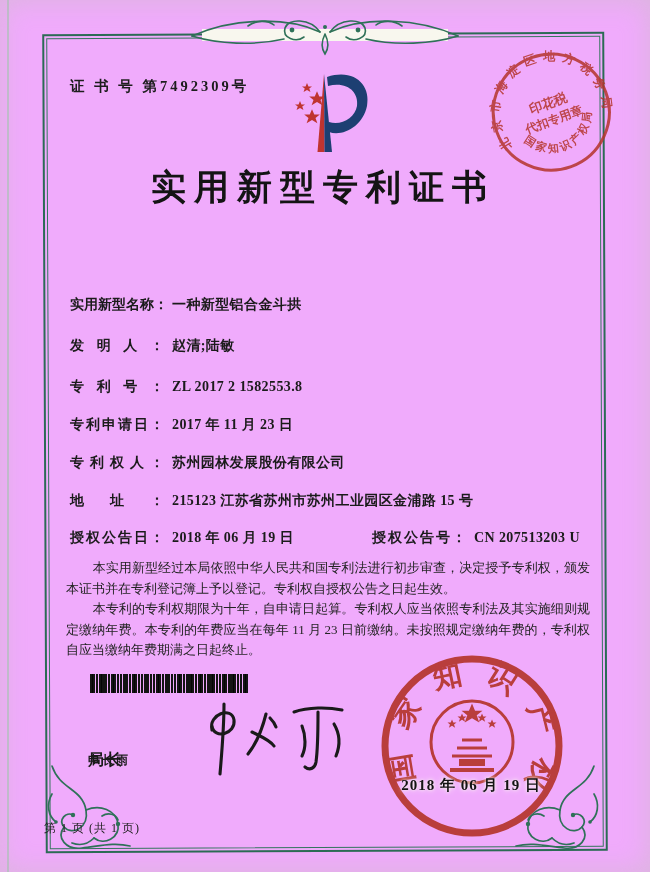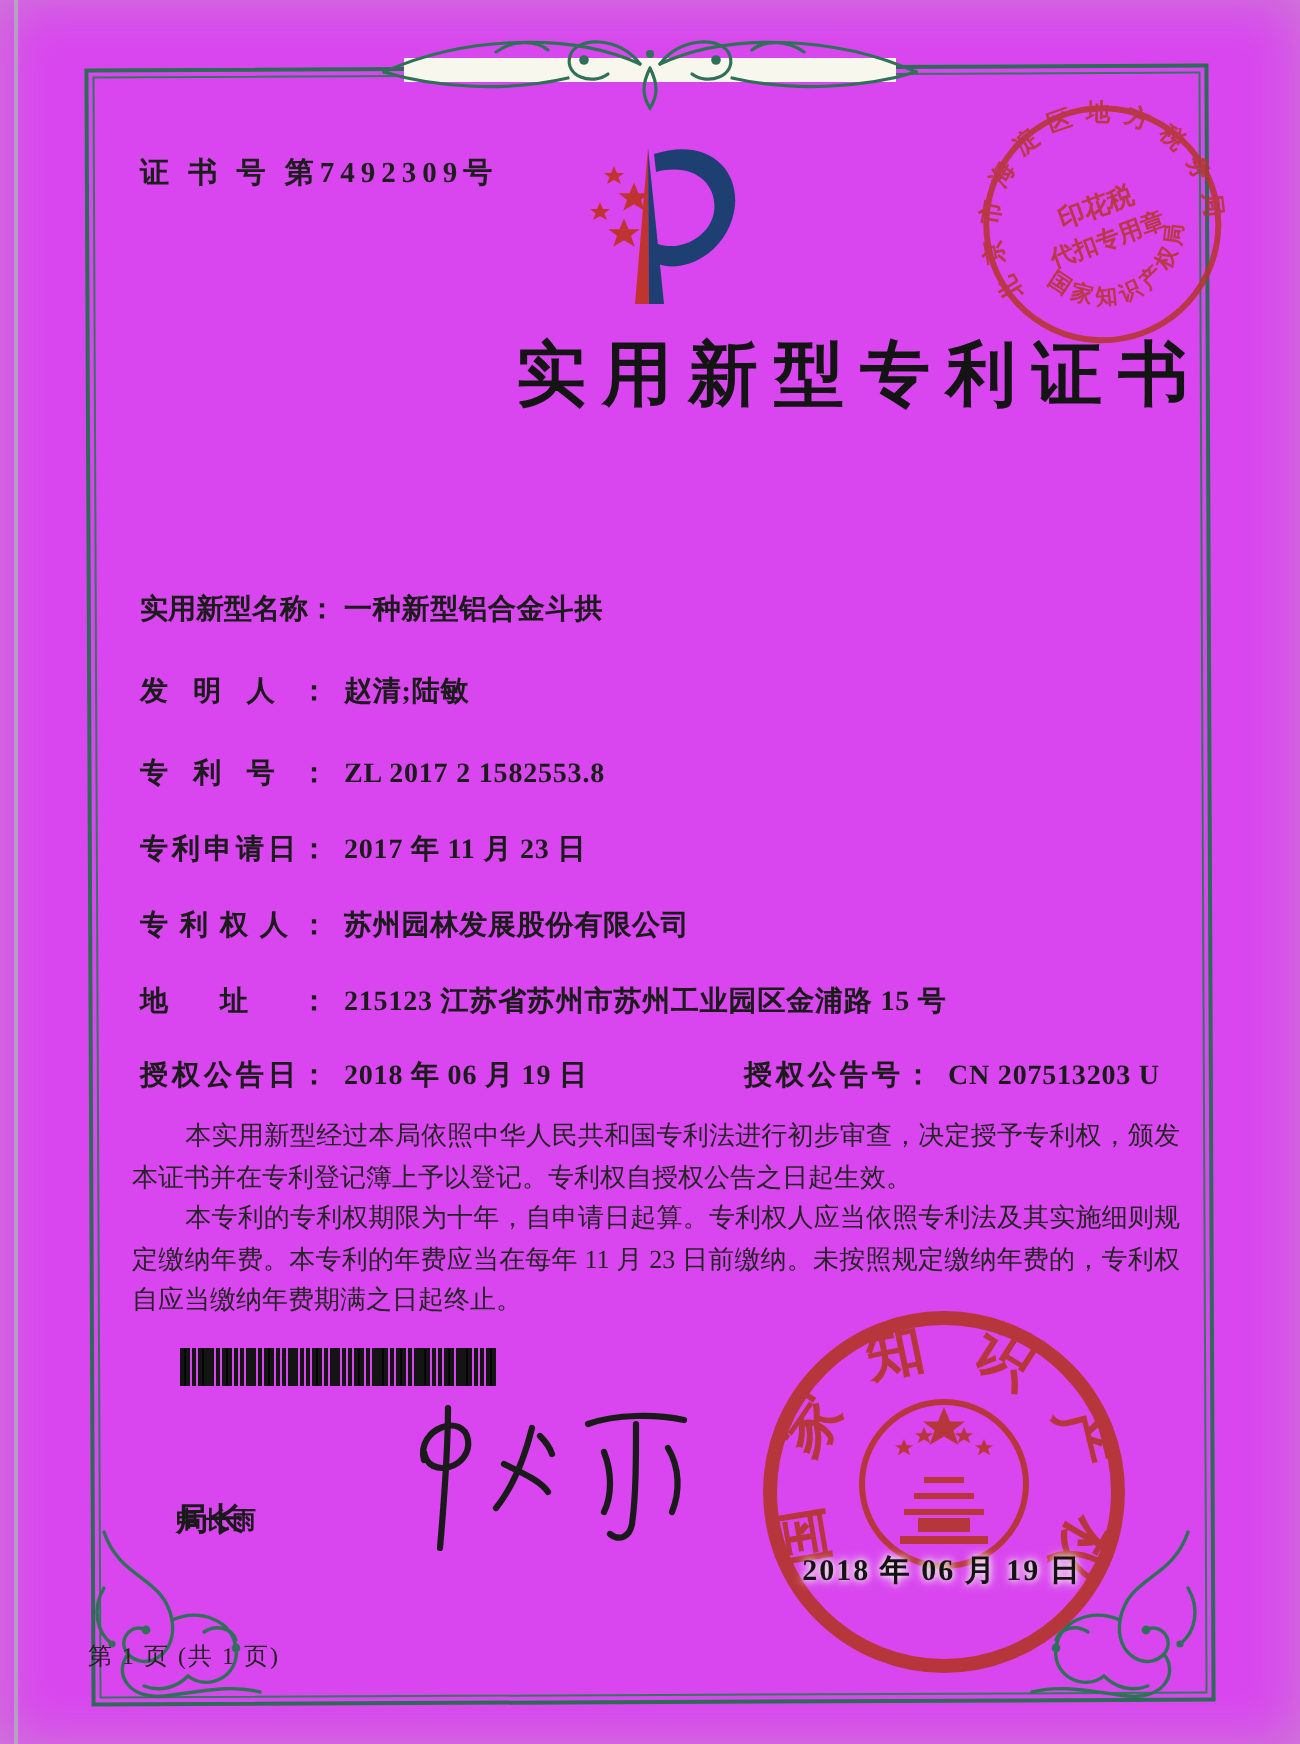--- a/index.html
+++ b/index.html
@@ -1,37 +1,37 @@
 <!DOCTYPE html>
 <html><head>
 <meta charset="utf-8">
 <style>
   html,body{margin:0;padding:0;}
   body{background:#e9e8e0;font-family:"Liberation Serif","DejaVu Serif",serif;}
-  .sheet{position:relative;width:650px;height:872px;background:#d946ef;overflow:hidden;
+  .sheet{position:relative;width:650px;height:872px;background:#f0abfc;overflow:hidden;
          box-shadow:inset 0 0 28px rgba(190,195,180,.45);}
   .scan-edge{position:absolute;left:7px;top:0;bottom:0;width:2px;background:#a9c2b4;opacity:.65;}
 
   
   .frame{position:absolute;left:44px;top:33px;width:558px;height:815px;
          border:2px solid #2c6b55;transform:rotate(-0.25deg);}
   .frame::before{content:"";position:absolute;inset:2px;border:1px solid #35755e;}
 
   .ornament{position:absolute;color:#2f7158;}
   .ornament svg{display:block;}
   .orn-top{left:188px;top:12px;}
   .orn-bl{left:42px;top:764px;}
   .orn-br{left:508px;top:764px;transform:scaleX(-1);}
 
   .cert-no{position:absolute;left:70px;top:77px;font-size:14.5px;font-weight:600;
            letter-spacing:3px;color:#1d1d1d;}
 
   .logo{position:absolute;left:277px;top:66px;}
 
-  .title{position:absolute;left:44px;top:164px;width:558px;text-align:right;
+  .title{position:absolute;left:44px;top:164px;width:558px;text-align:center;
          font-size:35px;font-weight:700;letter-spacing:8px;color:#141414;}
 
   .fields{position:absolute;left:70px;top:248px;width:520px;font-size:14px;color:#1b1b1b;}
   .frow{position:absolute;left:0;display:flex;align-items:baseline;white-space:nowrap;}
   .flabel{display:inline-block;width:94px;text-align:justify;text-align-last:justify;
           font-weight:700;margin-top:48px;}
   .fvalue{margin-left:8px;font-weight:600;letter-spacing:.4px;}
   .pair2{position:absolute;left:302px;display:flex;align-items:baseline;white-space:nowrap;}
 
   .body-text{position:absolute;left:66px;top:522px;width:524px;font-size:13px;

